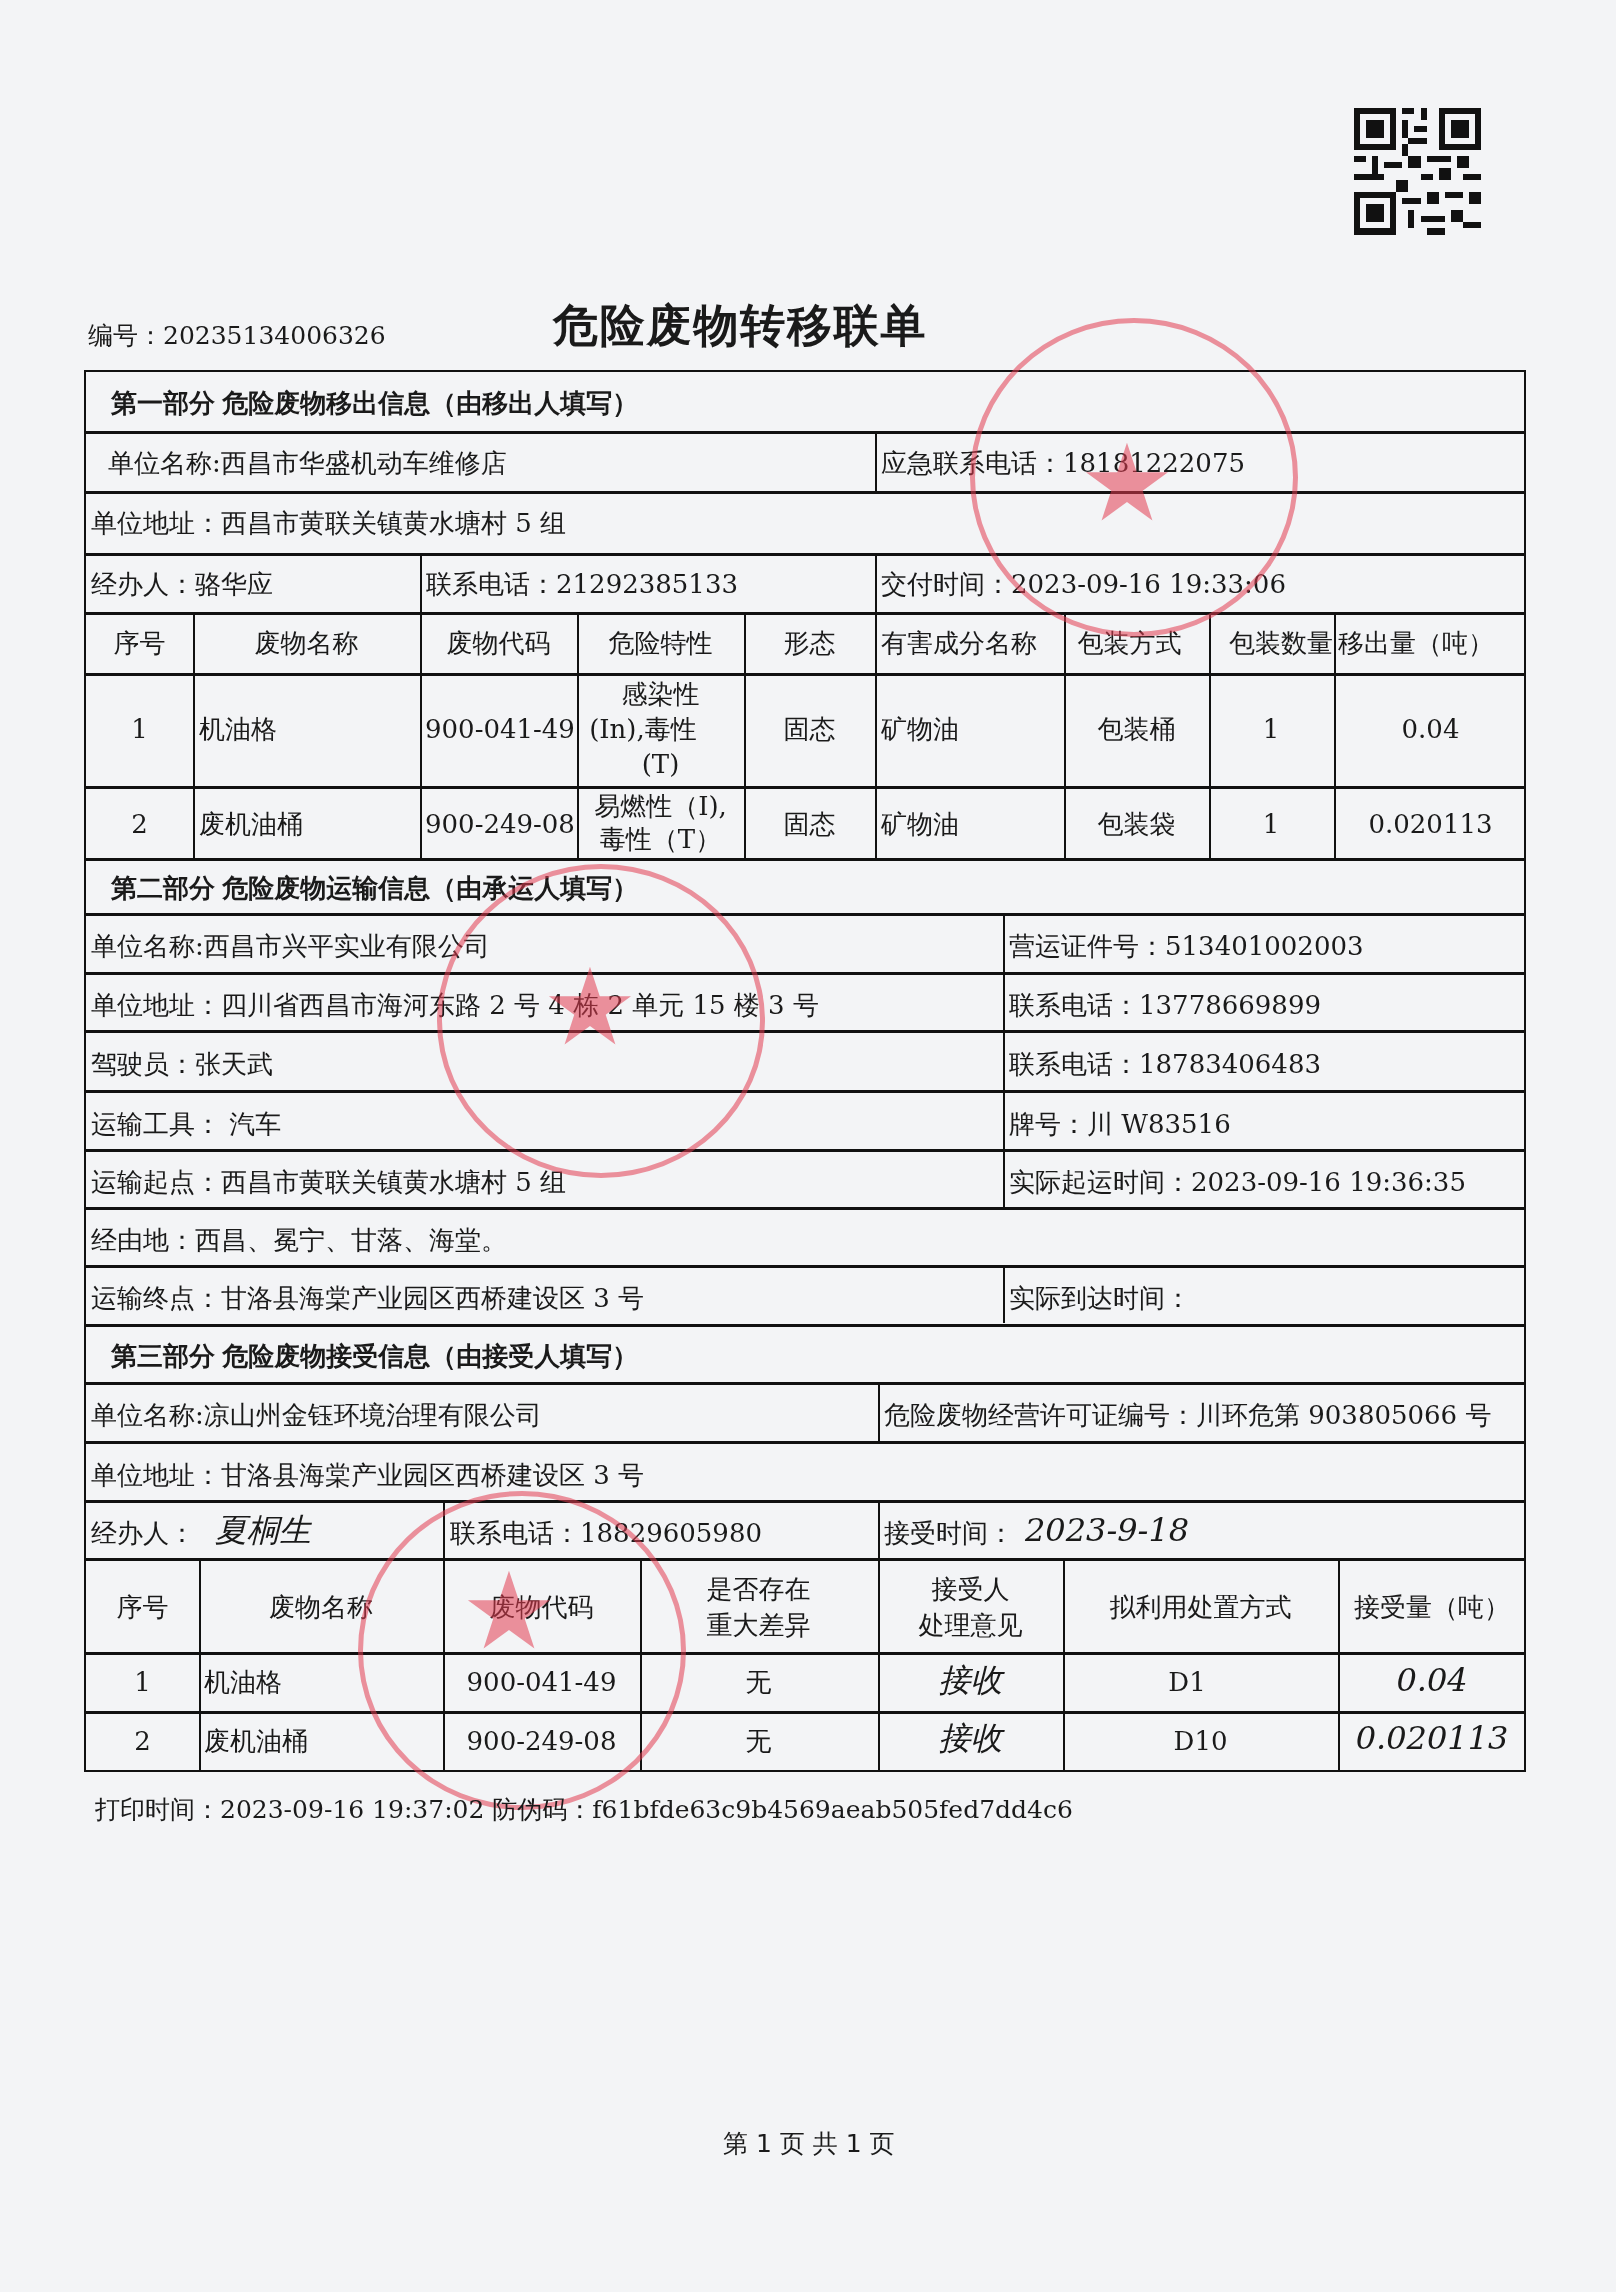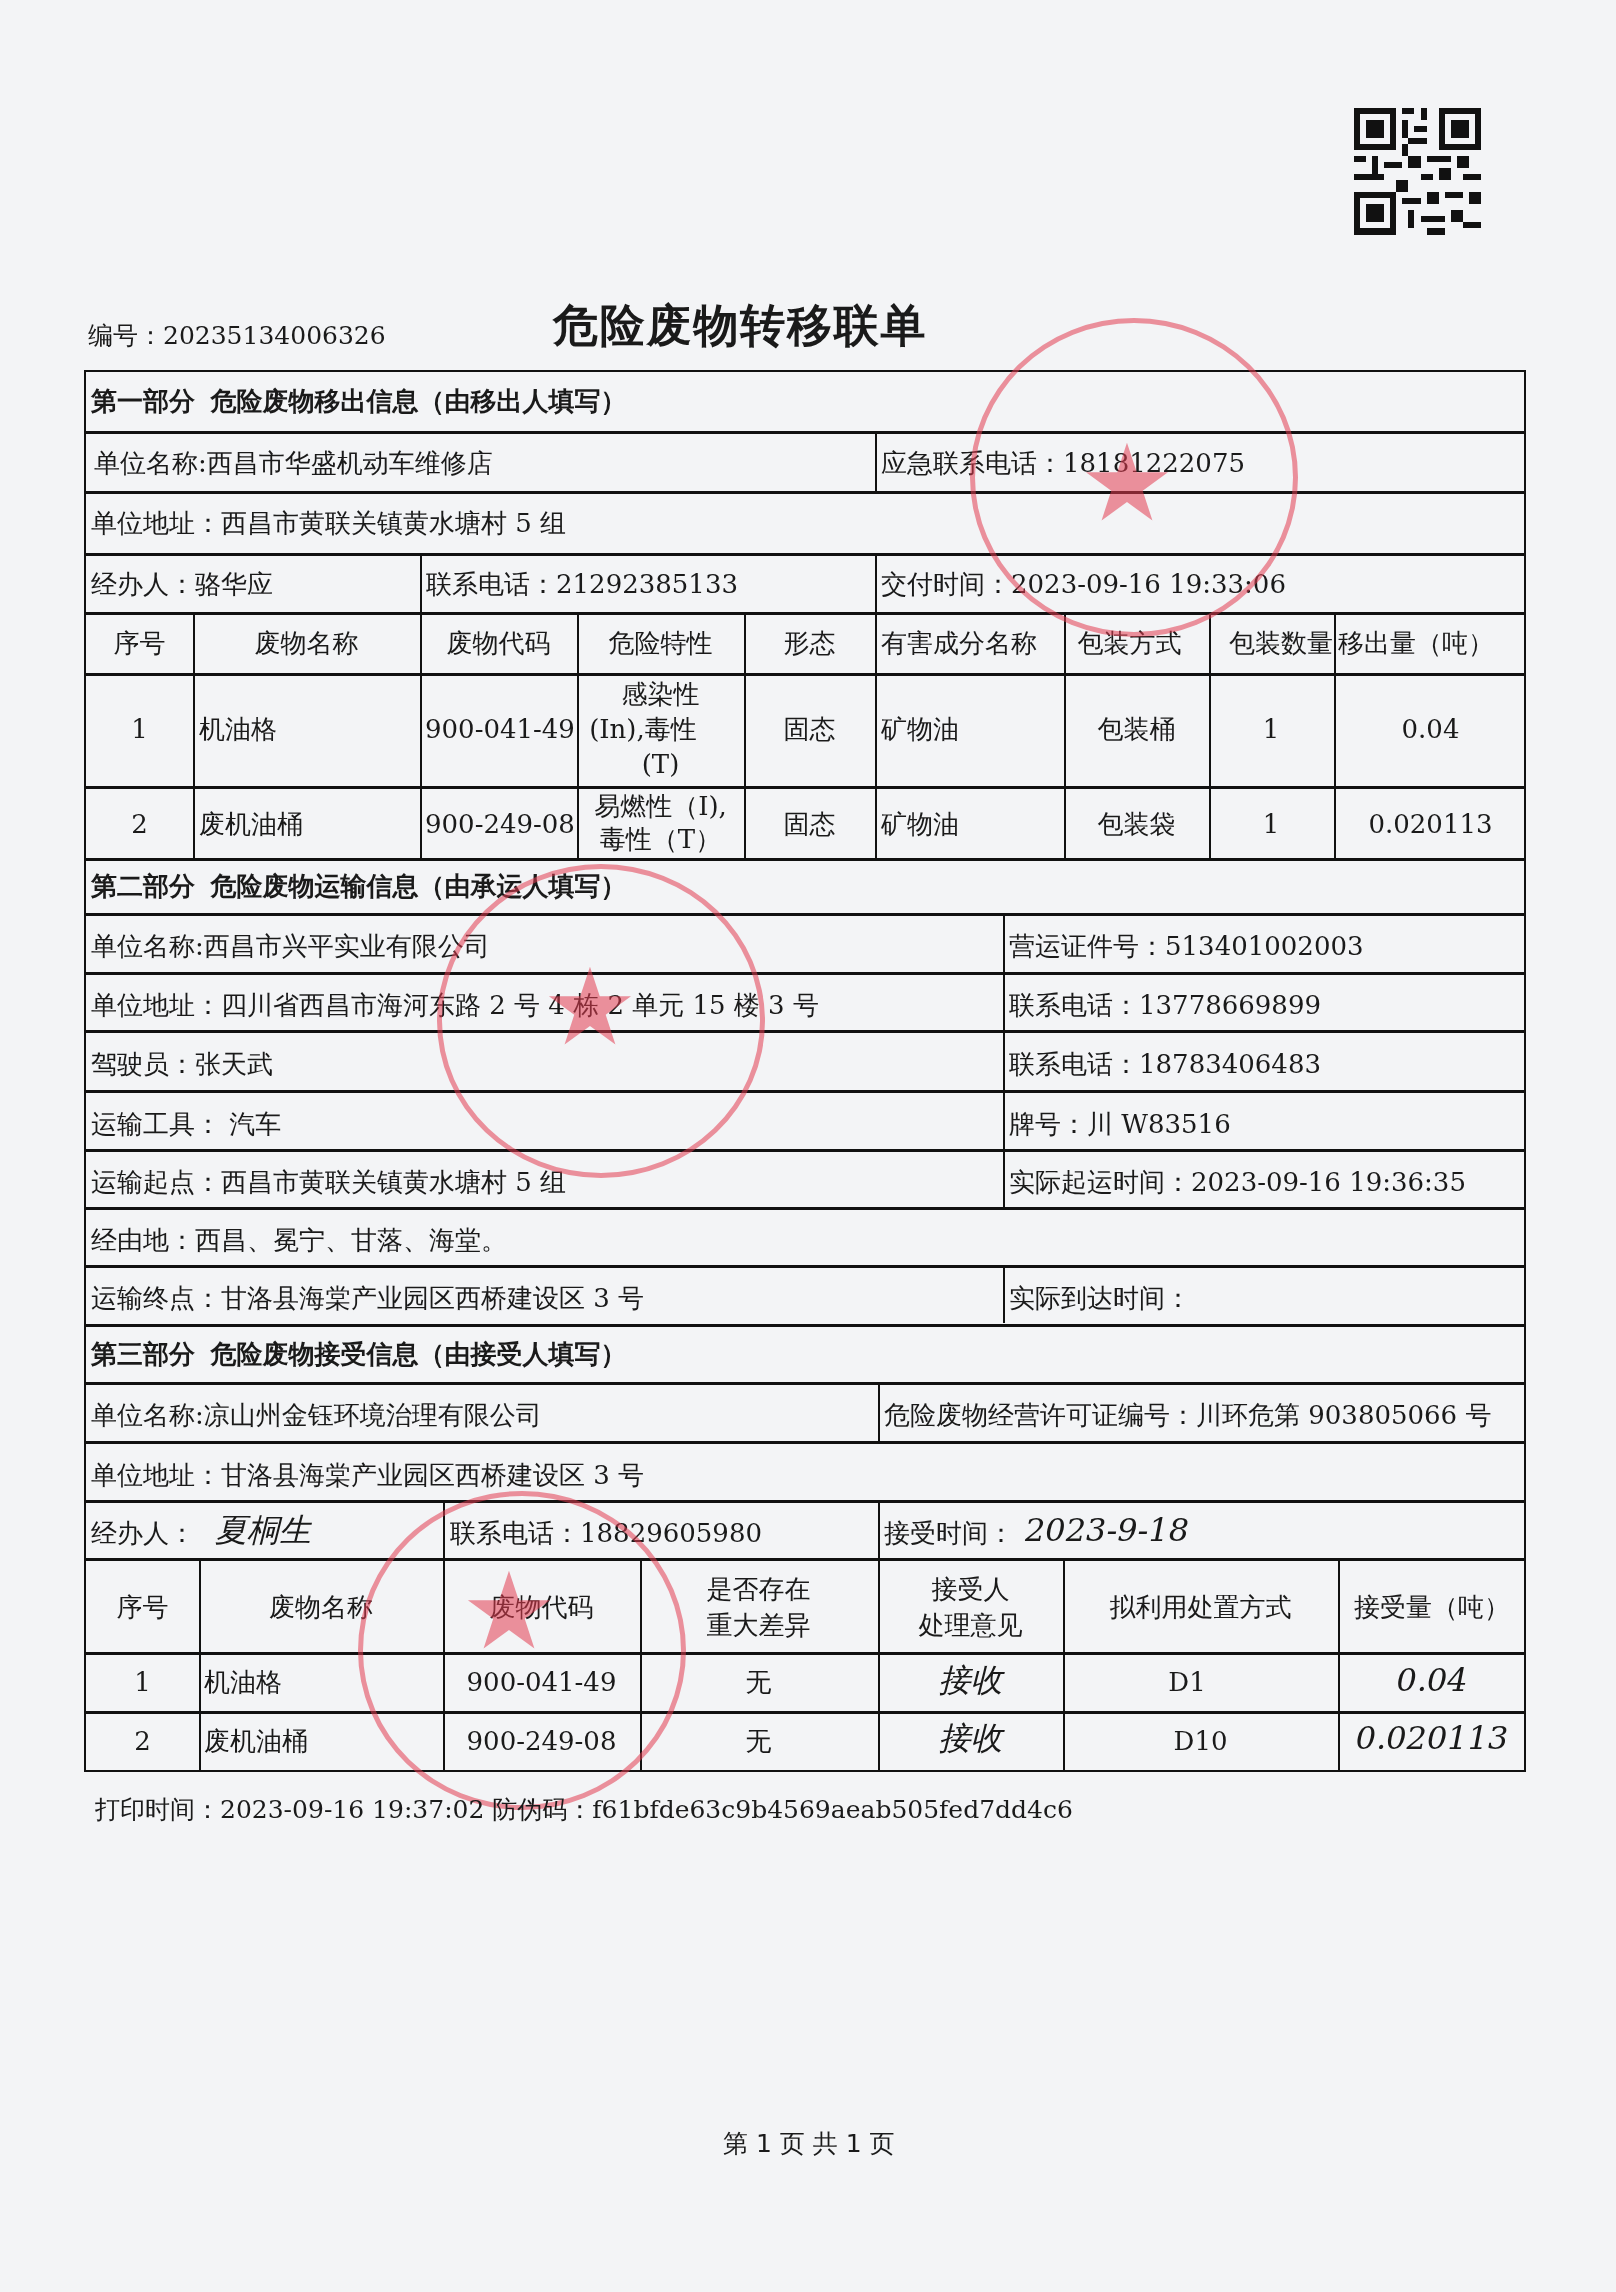--- a/index.html
+++ b/index.html
@@ -7,21 +7,21 @@
     font-family:"DejaVu Serif","Liberation Serif",serif;color:#1a1a1a;}
   .abs{position:absolute;}
   .serial{left:88px;top:319px;font-size:25px;}
   .title{left:553px;top:296px;font-size:45px;font-weight:bold;font-family:"DejaVu Sans","Liberation Sans",sans-serif;letter-spacing:1.8px;}
   .qr{left:1354px;top:106px;width:127px;height:130px;}
   .grid{left:84px;top:370px;width:1442px;height:1402px;border:2.7px solid #111;box-sizing:border-box;}
   .hl{position:absolute;height:2.7px;background:#111;}
   .vl{position:absolute;width:1.8px;background:#111;}
   .t{position:absolute;font-size:26px;white-space:nowrap;line-height:1;}
   .c{text-align:center;}
-  .b{font-weight:bold;font-family:Liberation Mono, monospace;}
+  .b{font-weight:bold;font-family:Liberation Sans, sans-serif;margin-left:20px;}
   .hw{font-family:"DejaVu Serif",serif;font-style:italic;font-size:32px;}
   .stamp{position:absolute;border:5.4px solid rgba(225,60,80,0.55);border-radius:50%;}
   .star{position:absolute;color:rgba(225,60,80,0.55);font-size:107px;line-height:1;}
   .footer-line{left:95px;top:1793px;font-size:25px;}
   .page{left:723px;top:2127px;font-size:25px;font-family:"DejaVu Sans","Liberation Sans",sans-serif;}
 </style>
 </head>
 <body>
 
 <div class="abs serial"><span>编号：</span><span>20235134006326</span></div>
@@ -105,21 +105,21 @@
 <div class="vl" style="left:443px;top:1500px;height:58px"></div>
 <div class="vl" style="left:878px;top:1500px;height:58px"></div>
 <div class="vl" style="left:199px;top:1558px;height:213px"></div>
 <div class="vl" style="left:443px;top:1558px;height:213px"></div>
 <div class="vl" style="left:640px;top:1558px;height:213px"></div>
 <div class="vl" style="left:878px;top:1558px;height:213px"></div>
 <div class="vl" style="left:1063px;top:1558px;height:213px"></div>
 <div class="vl" style="left:1338px;top:1558px;height:213px"></div>
 
 <div class="t b" style="left:91px;top:390px">第一部分  危险废物移出信息（由移出人填写）</div>
-<div class="t" style="left:94px;top:450px">单位名称:西昌市华盛机动车维修店</div>
+<div class="t" style="left:108px;top:450px">单位名称:西昌市华盛机动车维修店</div>
 <div class="t" style="left:881px;top:450px">应急联系电话：18181222075</div>
 <div class="t" style="left:91px;top:510px">单位地址：西昌市黄联关镇黄水塘村 5 组</div>
 <div class="t" style="left:91px;top:571px">经办人：骆华应</div>
 <div class="t" style="left:426px;top:571px">联系电话：21292385133</div>
 <div class="t" style="left:881px;top:571px">交付时间：2023-09-16 19:33:06</div>
 
 <div>
   <div class="t c" style="left:86px;width:107px;top:630px">序号</div>
   <div class="t c" style="left:193px;width:227px;top:630px">废物名称</div>
   <div class="t c" style="left:420px;width:157px;top:630px">废物代码</div>

